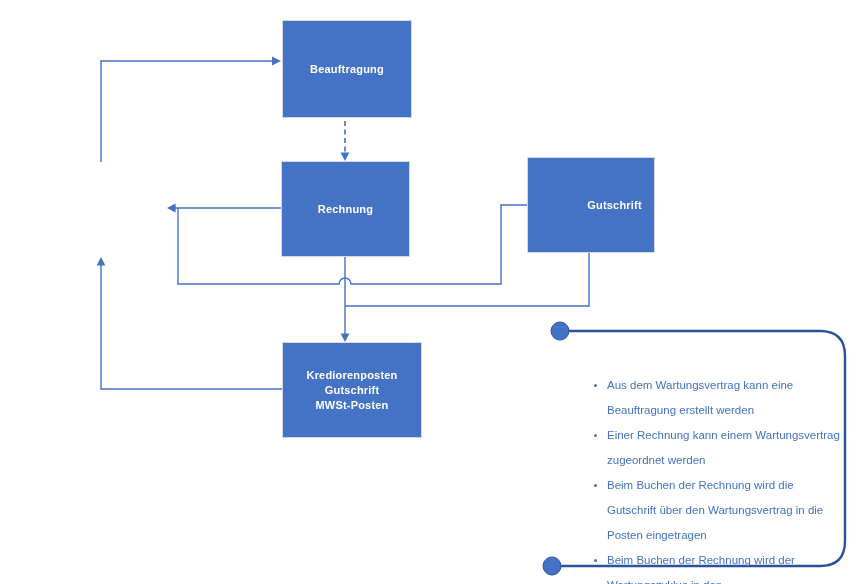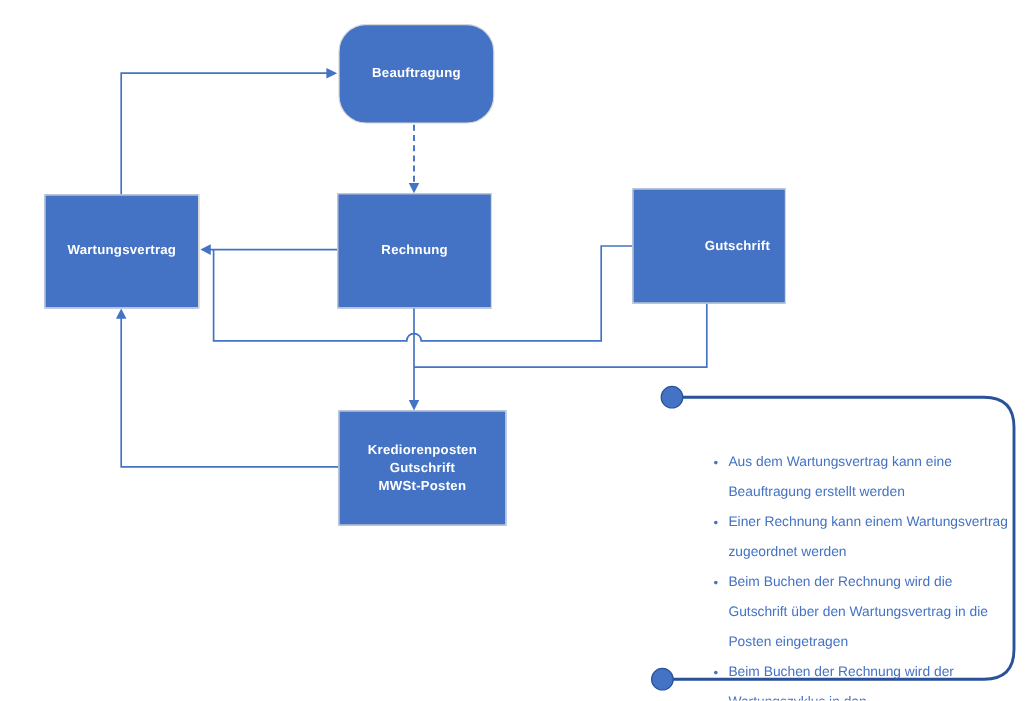--- a/index.html
+++ b/index.html
@@ -8,21 +8,21 @@
     font-family:"Liberation Sans", sans-serif; overflow:hidden;
   }
   svg.layer { position:absolute; left:0; top:0; width:863px; height:584px; }
   .node {
     position:absolute; box-sizing:border-box;
     background:#4472C4; border:1px solid #d8d8d8;
     color:#ffffff; font-size:11px; font-weight:600; letter-spacing:0.2px;
     display:flex; align-items:center; justify-content:center;
     text-align:center; line-height:15px;
   }
-  .node-beauftragung   { left:282px; top:20px;  width:130px; height:83px;border-radius:23px; }
+  .node-beauftragung   { left:282px; top:20px;  width:130px; height:98px; }
   .node-wartungsvertrag{ left:37px;  top:162px; width:129px; height:95px; }
   .node-rechnung       { left:281px; top:161px; width:129px; height:96px; }
   .node-gutschrift     { left:527px; top:157px; width:128px; height:96px;padding-left:47px; }
   .node-posten         { left:282px; top:342px; width:140px; height:96px; }
   .node-lines span { display:block; }
   ul.callout-list {
     position:absolute; left:584px; top:373px; width:238px;
     margin:0; padding:0 0 0 23px;
     color:#4472C4; font-size:11.5px; font-weight:400; line-height:25px;
     list-style-type:disc;
@@ -58,23 +58,20 @@
 
     <path d="M568 331 L820 331 Q845 331 845 356 L845 541 Q845 566 820 566 L560 566" stroke="#2A5199" stroke-width="2.4"></path>
     <circle cx="560" cy="331" r="9" fill="#4472C4" stroke="#2A5199" stroke-width="1"></circle>
     <circle cx="552" cy="566" r="9" fill="#4472C4" stroke="#2A5199" stroke-width="1"></circle>
   </svg>
 
   <div class="node node-beauftragung">
     <span>Beauftragung</span>
   </div>
 
-  <div class="node node-wartungsvertrag">
-    <span>Wartungsvertrag</span>
-  </div>
 
   <div class="node node-rechnung">
     <span>Rechnung</span>
   </div>
 
   <div class="node node-gutschrift">
     <span>Gutschrift</span>
   </div>
 
   <div class="node node-posten">

